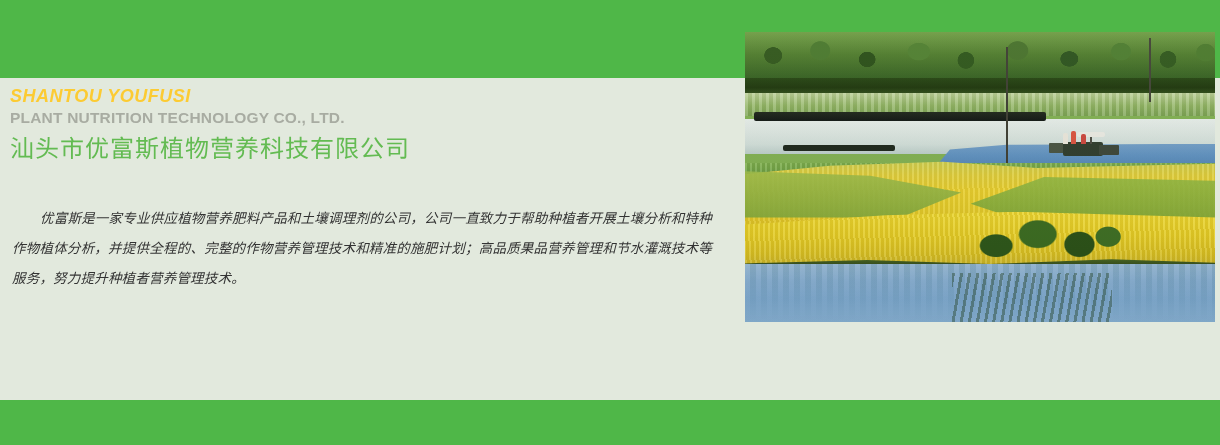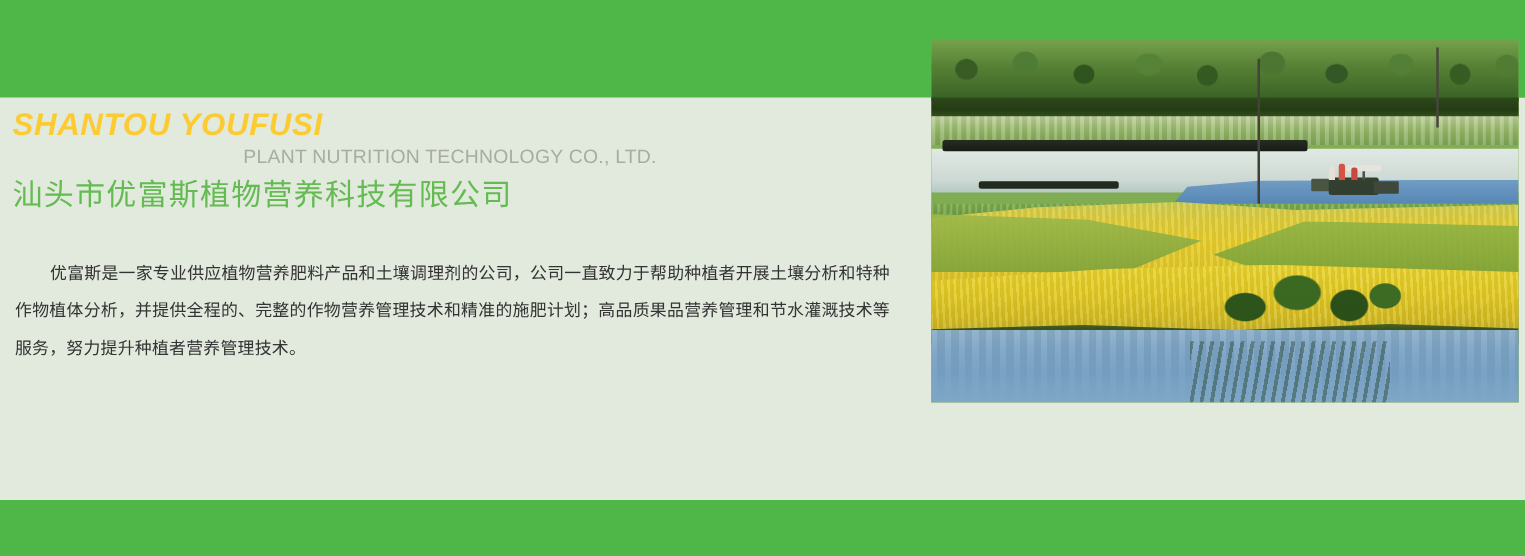--- a/index.html
+++ b/index.html
@@ -63,38 +63,37 @@
     z-index: 2;
   }
 
   .brand {
     position: absolute;
     left: 10px;
     top: 87px;
     width: 700px;
   }
   .brand-en {
-    font-size: 25px;
+    font-size: 18px;
     font-weight: bold;
     font-style: italic;
     letter-spacing: 0.5px;
     color: #fccb32;
     line-height: 1.08;
     margin: 0;
     white-space: nowrap;
   }
   .brand-sub {
     font-size: 15.5px;
-    font-weight: normal;
+    font-weight: bold;
     letter-spacing: 0.2px;
     color: #a8aca2;
     line-height: 1.35;
     margin: 2px 0 0 0;
     white-space: nowrap;
-    text-align: center;
   }
   .brand-cn {
     font-size: 24px;
     font-weight: normal;
     color: #63bb52;
     letter-spacing: 1px;
     line-height: 1.3;
     margin: 4px 0 0 0;
     white-space: nowrap;
   }
@@ -104,20 +103,21 @@
     left: 12px;
     top: 204px;
     width: 700px;
     font-size: 13.5px;
     color: #333333;
     line-height: 30px;
     text-align: justify;
     text-indent: 28px;
     letter-spacing: 0.2px;
     margin: 0;
+    font-style: italic;
   }
 
   
   .photo {
     position: absolute;
     left: 745px;
     top: 32px;
     width: 470px;
     height: 290px;
     z-index: 3;

